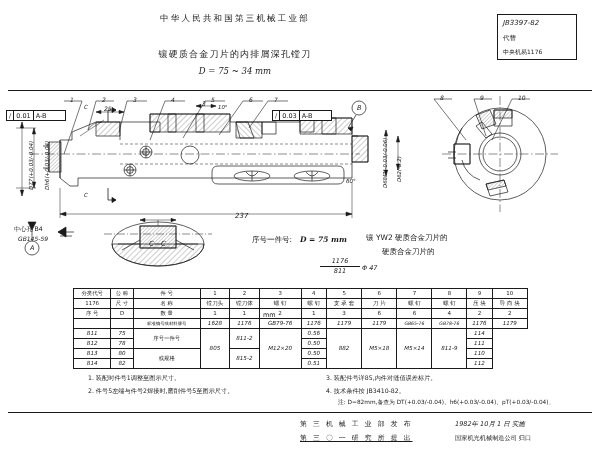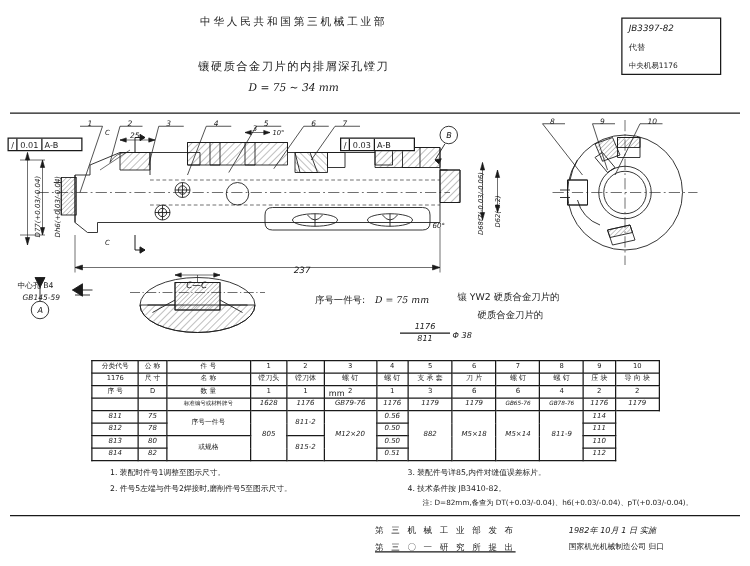--- a/index.html
+++ b/index.html
@@ -37,21 +37,21 @@
 
   
   .fcf{position:absolute;border:1px solid #1a1a1a;height:11px;display:flex;
        align-items:center;font-size:6.5px;box-sizing:border-box;background:#fff;}
   .fcf span{padding:0 2px;border-right:1px solid #1a1a1a;height:100%;
             display:flex;align-items:center;}
   .fcf span:last-child{border-right:none;}
 
   
   #ex-label{left:252px;top:236px;font-size:7.5px;}
-  #ex-dim{left:300px;top:236px;font-size:7.5px;}
+  #ex-dim{left:300px;top:236px;font-size:7.5px;font-weight:bold;}
   #ex-name1{left:366px;top:234px;font-size:7.5px;}
   #ex-name2{left:382px;top:248px;font-size:7.5px;}
   #ex-frac{left:320px;top:258px;font-size:6.5px;text-align:center;width:40px;}
   #ex-frac .num{border-bottom:1px solid #1a1a1a;padding-bottom:1px;}
   #ex-frac .den{padding-top:1px;}
   #ex-phi{left:362px;top:265px;font-size:6.5px;}
 
   #unit-label{left:263px;top:280px;font-size:6.5px;margin-top:32px;}
 
   
@@ -344,36 +344,36 @@
   <div class="dlab" style="left:202px;top:100px;font-size:6px;">3</div>
   <div class="dlabv" style="left:28px;top:190px;font-size:5.6px;">D77(+0.03/-0.04)</div>
   <div class="dlabv" style="left:44px;top:190px;font-size:5.6px;">Dh6(+0.03/-0.04)</div>
   <div class="dlabv" style="left:382px;top:188px;font-size:5.4px;">D68f7(-0.03/-0.06)</div>
   <div class="dlabv" style="left:396px;top:182px;font-size:5.4px;">D62(-0.2)</div>
   <div class="dlab" style="left:346px;top:178px;font-size:5.6px;">60°</div>
   <div class="dlab" style="left:218px;top:104px;font-size:5.4px;">10°</div>
 
   <div class="dlab" style="left:84px;top:104px;font-size:5.6px;">C</div>
   <div class="dlab" style="left:84px;top:192px;font-size:5.6px;">C</div>
-  <div class="dlab" style="left:149px;top:224px;font-size:7px;">C—C</div>
+  <div class="dlab" style="left:149px;top:240px;font-size:7px;">C—C</div>
 
   <div class="t" style="left:14px;top:226px;font-size:6.2px;">中心孔 B4</div>
   <div class="t ital" style="left:18px;top:236px;font-size:6px;">GB145-59</div>
   <div class="dlab" style="left:30px;top:244px;font-size:6.5px;">A</div>
   <div class="dlab" style="left:357px;top:104px;font-size:6.5px;">B</div>
 
   <div class="t" id="ex-label">序号一件号:</div>
   <div class="t ital ser" id="ex-dim">D = 75 mm</div>
   <div class="t" id="ex-name1">镶 YW2 硬质合金刀片的</div>
   <div class="t" id="ex-name2">硬质合金刀片的</div>
   <div class="t ital" id="ex-frac">
     <div class="num">1176</div>
     <div class="den">811</div>
   </div>
-  <div class="t ital" id="ex-phi">Φ 38</div>
+  <div class="t ital" id="ex-phi">Φ 47</div>
 
   <div class="t" id="unit-label">mm</div>
 
   <table id="parts-table">
     <tbody>
         <tr>
       <td rowspan="1" class="lbl">分类代号</td>
       <td rowspan="1" class="lbl">公 称</td>
       <td class="lbl">件         号</td>
       <td class="hd">1</td>

